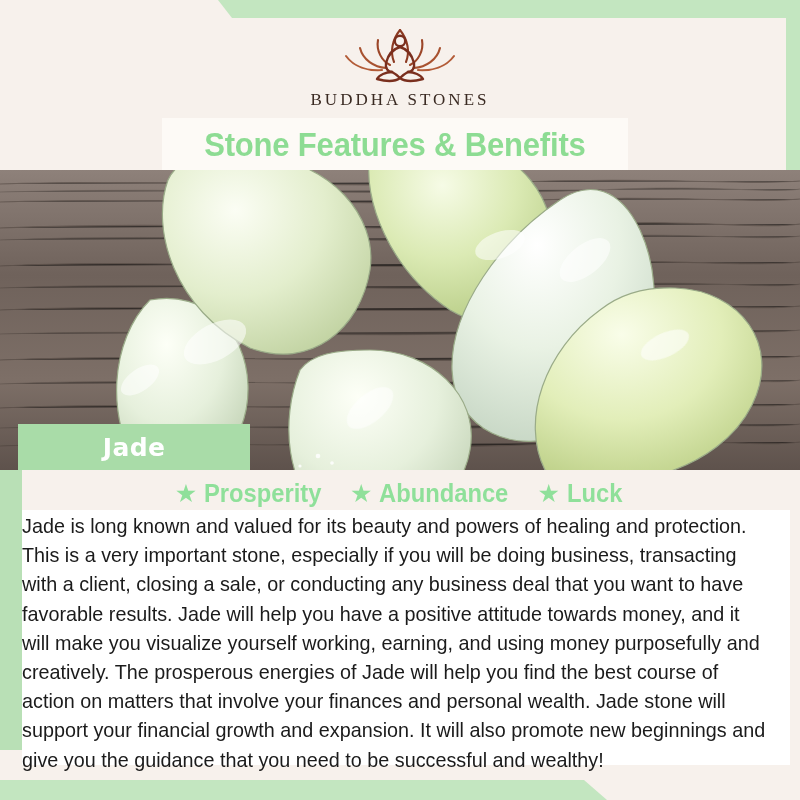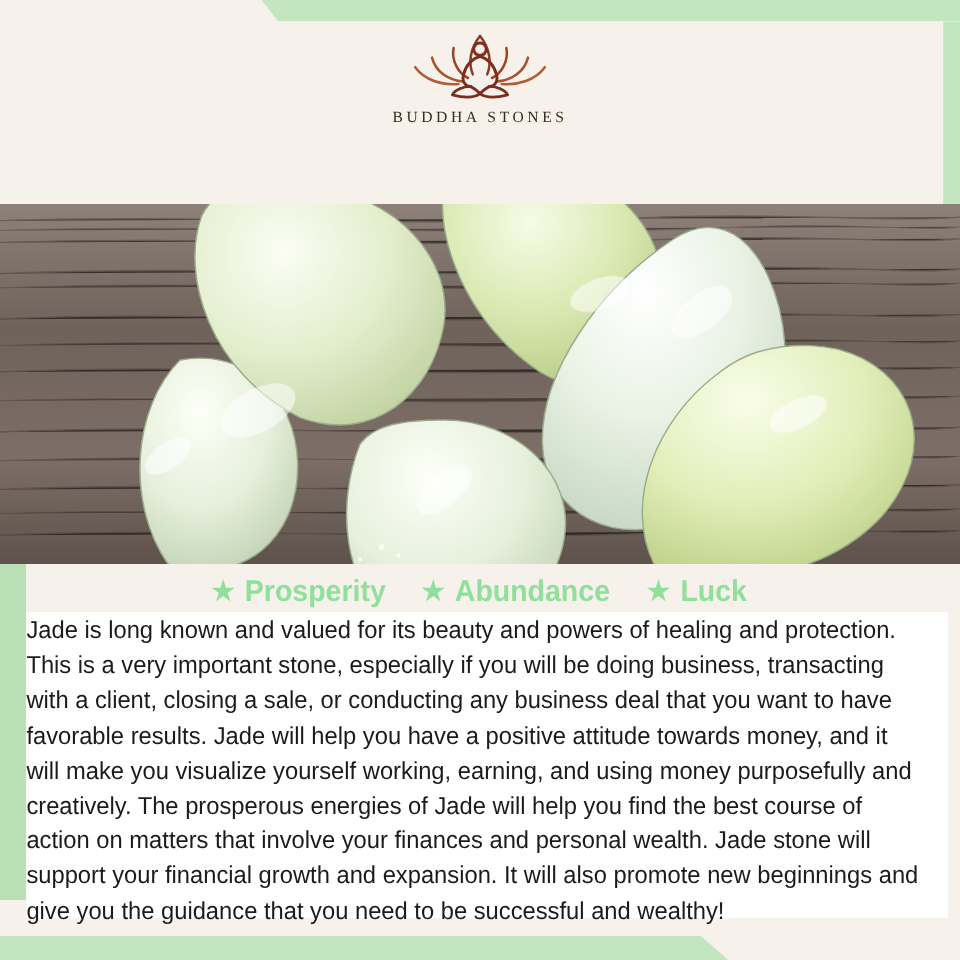--- a/index.html
+++ b/index.html
@@ -35,21 +35,21 @@
 
   
   .logo-block {
     position:absolute; left:0; top:20px; width:800px; height:100px;
     display:flex; flex-direction:column; align-items:center; justify-content:flex-start;
   }
   .logo-mark { width:140px; height:66px; display:block; }
   .logo-word {
     margin-top:4px;
     font-family:"Liberation Serif", serif;
-    font-size:13px; letter-spacing:3.0px; color:#3a2a22; font-weight:400;
+    font-size:17px; letter-spacing:3.0px; color:#3a2a22; font-weight:400;
   }
 
   
   .title-band {
     position:absolute; left:162px; top:118px; width:466px; height:54px;
     background:#fdfaf6;
     display:flex; align-items:center; justify-content:center;
   }
   .title-text {
     font-family:"Liberation Sans Narrow","Liberation Sans", sans-serif;
@@ -132,20 +132,23 @@
         <path d="M70 27 C 77 29, 82 35, 84 43 C 85 48, 82 52, 78 52"></path>
         <path d="M62 52 C 56 52, 49 55, 47 59 C 58 62, 66 61, 70 58"></path>
         <path d="M78 52 C 84 52, 91 55, 93 59 C 82 62, 74 61, 70 58"></path>
         <path d="M62 52 C 66 54, 68 56, 70 58"></path>
         <path d="M78 52 C 74 54, 72 56, 70 58"></path>
       </g>
     </svg>
     <div class="logo-word">BUDDHA STONES</div>
   </div>
 
+  <div class="title-band">
+    <div class="title-text">Stone Features &amp; Benefits</div>
+  </div>
 
   <div class="photo">
     <svg viewBox="0 0 800 300" preserveAspectRatio="none">
       <defs>
         <linearGradient id="wood" x1="0" y1="0" x2="0" y2="1">
           <stop offset="0%" stop-color="#8e817a"></stop>
           <stop offset="35%" stop-color="#6f625b"></stop>
           <stop offset="70%" stop-color="#7d6f67"></stop>
           <stop offset="100%" stop-color="#5e524c"></stop>
         </linearGradient>
@@ -214,20 +217,23 @@
         <ellipse cx="140" cy="210" rx="22" ry="11" transform="rotate(-35 140 210)"></ellipse>
       </g>
       <g fill="#ffffff" opacity="0.85">
         <circle cx="318" cy="286" r="2.3"></circle>
         <circle cx="332" cy="293" r="1.8"></circle>
         <circle cx="300" cy="296" r="1.6"></circle>
       </g>
     </svg>
   </div>
 
+  <div class="jade-band">
+    <span class="jade-text">Jade</span>
+  </div>
 
   <div class="benefits">
     <span class="benefit">
       <span class="star">★</span>
       <span class="blabel">Prosperity</span>
     </span>
     <span class="benefit">
       <span class="star">★</span>
       <span class="blabel">Abundance</span>
     </span>

